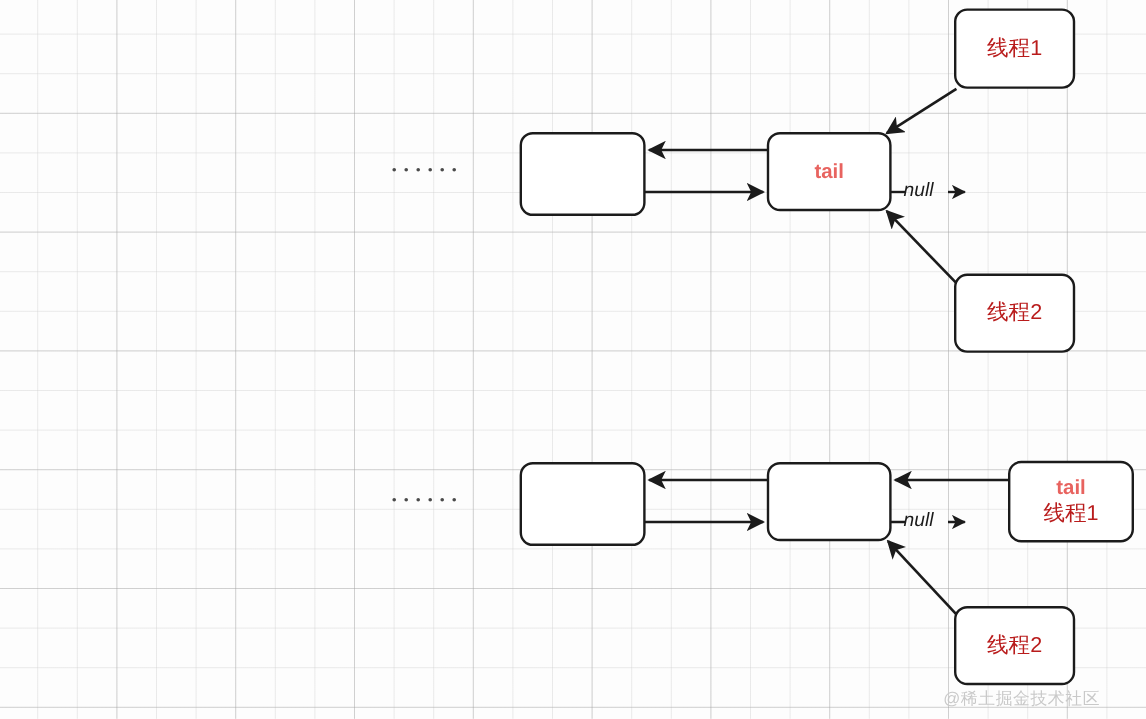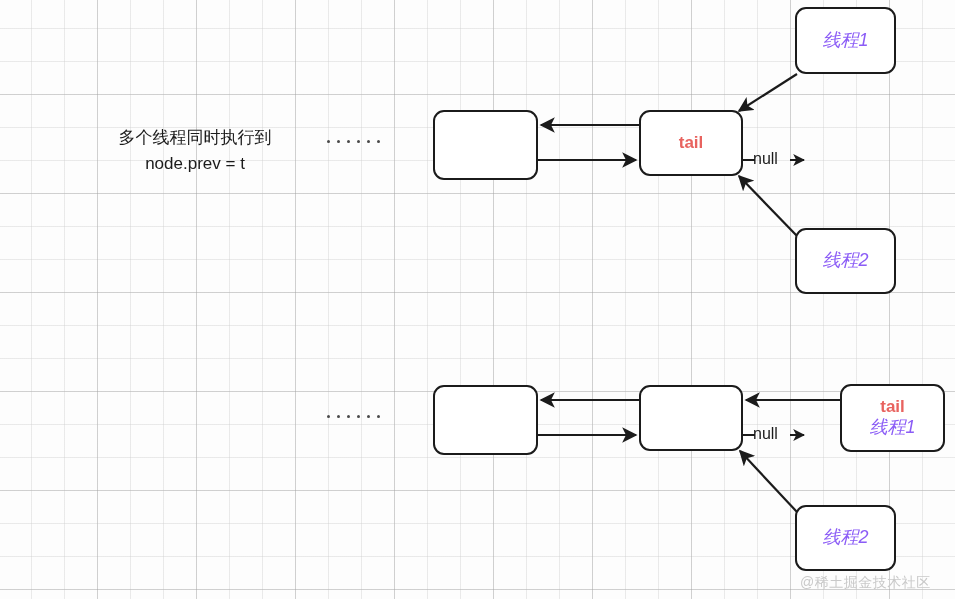--- a/index.html
+++ b/index.html
@@ -49,23 +49,22 @@
     border-radius: 11px;
     display: flex;
     flex-direction: column;
     align-items: center;
     justify-content: center;
     line-height: 1.2;
   }
 
   .node-label-cn {
     font-size: 18px;
-    color: #8b5cf6;
-    white-space: nowrap;
-    font-style: italic;
+    color: #b91c1c;
+    white-space: nowrap;
   }
 
   .node-label-tail {
     font-size: 17px;
     color: #e8635f;
     white-space: nowrap;
     font-weight: bold;
   }
 
   .caption {
@@ -93,20 +92,21 @@
     background: #4a4a4a;
     border-radius: 50%;
   }
 
   .null-label {
     position: absolute;
     font-size: 16px;
     color: #1b1b1b;
     background: transparent;
     white-space: nowrap;
+    font-style: italic;
   }
 
   .watermark {
     position: absolute;
     font-size: 14px;
     color: #c9c9c9;
     white-space: nowrap;
     letter-spacing: 0.5px;
   }
 </style>
@@ -161,24 +161,20 @@
     <g>
       <path d="M 797 512 L 740 451" stroke="#1b1b1b" stroke-width="2.2" fill="none" marker-end="url(#arrow)"></path>
     </g>
 
     <g>
       <path d="M 742 435 L 755 435" stroke="#1b1b1b" stroke-width="2" fill="none"></path>
       <path d="M 790 435 L 804 435" stroke="#1b1b1b" stroke-width="2" fill="none" marker-end="url(#arrow-sm)"></path>
     </g>
   </svg>
 
-  <div class="caption" style="left:60px; top:125px; width:270px;">
-    <span class="caption-line">多个线程同时执行到</span>
-    <span class="caption-line">node.prev = t</span>
-  </div>
 
   <div class="ellipsis-dots" style="left:327px; top:140px;">
     <i></i>
       <i></i>
       <i></i>
       <i></i>
       <i></i>
       <i></i>
   </div>
 
@@ -216,15 +212,15 @@
     <span class="node-label-tail">tail</span>
     <span class="node-label-cn">线程1</span>
   </div>
 
   <div class="node-box" style="left:795px; top:505px; width:101px; height:66px;">
     <span class="node-label-cn">线程2</span>
   </div>
 
   <div class="null-label" style="left:753px; top:425px;">null</div>
 
-  <div class="watermark" style="left:786px; top:574px;margin-left:14px;">@稀土掘金技术社区</div>
+  <div class="watermark" style="left:786px; top:574px;">@稀土掘金技术社区</div>
 
 </div>
 
 </body></html>

